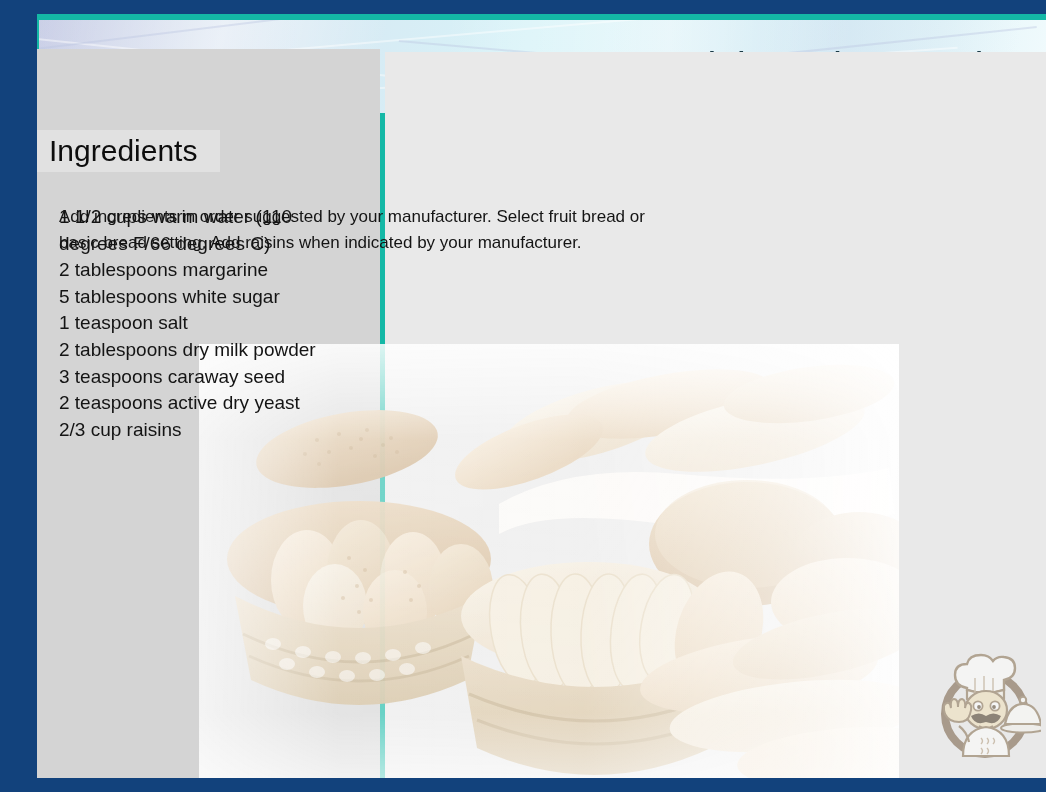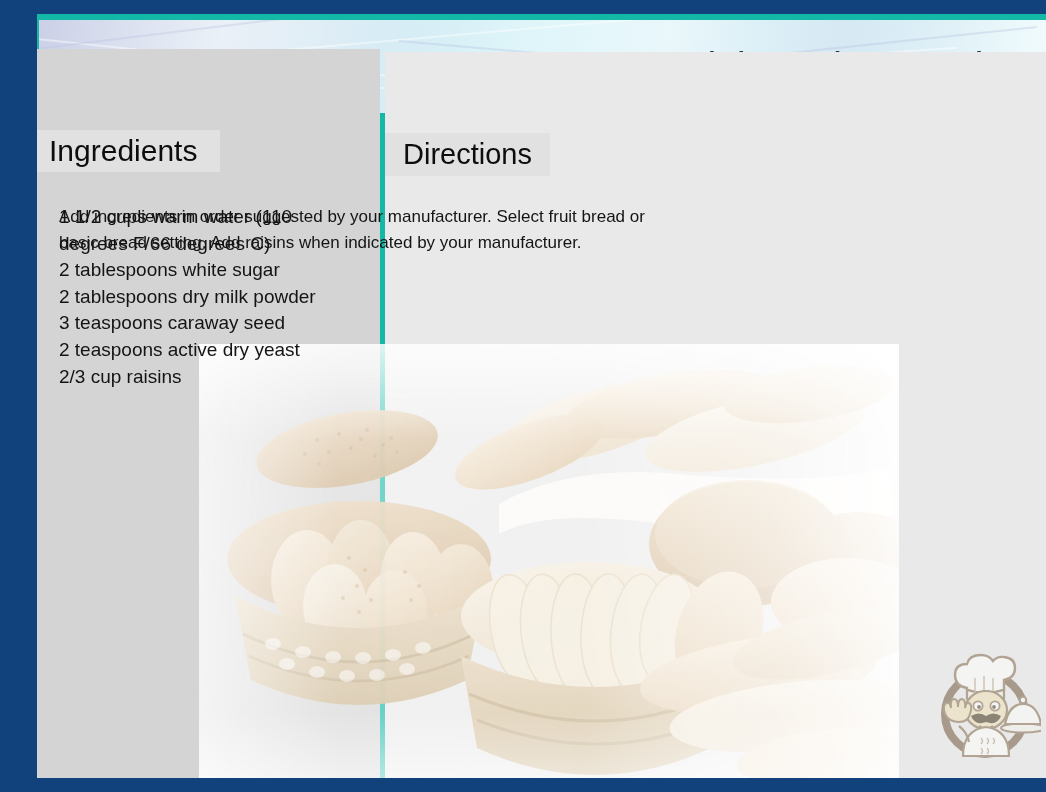--- a/index.html
+++ b/index.html
@@ -222,28 +222,27 @@
 
         <rect x="0" y="0" width="700" height="434" fill="url(#fadeL)"></rect>
         <rect x="0" y="0" width="700" height="434" fill="url(#fadeV)"></rect>
       </svg>
     </div>
 
     <div class="tab" id="ing-tab">
       <div class="tab-label">Ingredients</div>
     </div>
 
-    <div class="tab" id="dir-tab">
-      <div class="tab-label">Directions</div>
-    </div>
 
     <div class="body-text" id="ing-list">
       <div class="line">1 1/2 cups warm water (110</div>
       <div class="line">degrees F/66 degrees C)</div>
-      <div class="line">2 tablespoons white sugar</div>
+      <div class="line">2 tablespoons margarine</div>
+      <div class="line">5 tablespoons white sugar</div>
+      <div class="line">1 teaspoon salt</div>
       <div class="line">2 tablespoons dry milk powder</div>
       <div class="line">3 teaspoons caraway seed</div>
       <div class="line">2 teaspoons active dry yeast</div>
       <div class="line">2/3 cup raisins</div>
     </div>
 
     <div class="body-text" id="dir-text">Add ingredients in order suggested by your manufacturer. Select fruit bread or basic bread setting. Add raisins when indicated by your manufacturer.</div>
 
     <div id="chef">
       <svg width="112" height="110" viewBox="0 0 112 110">

